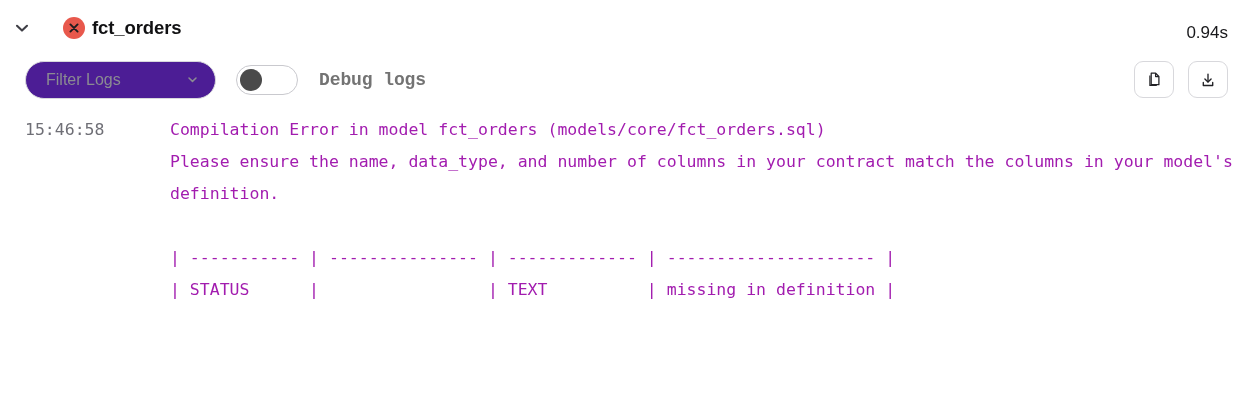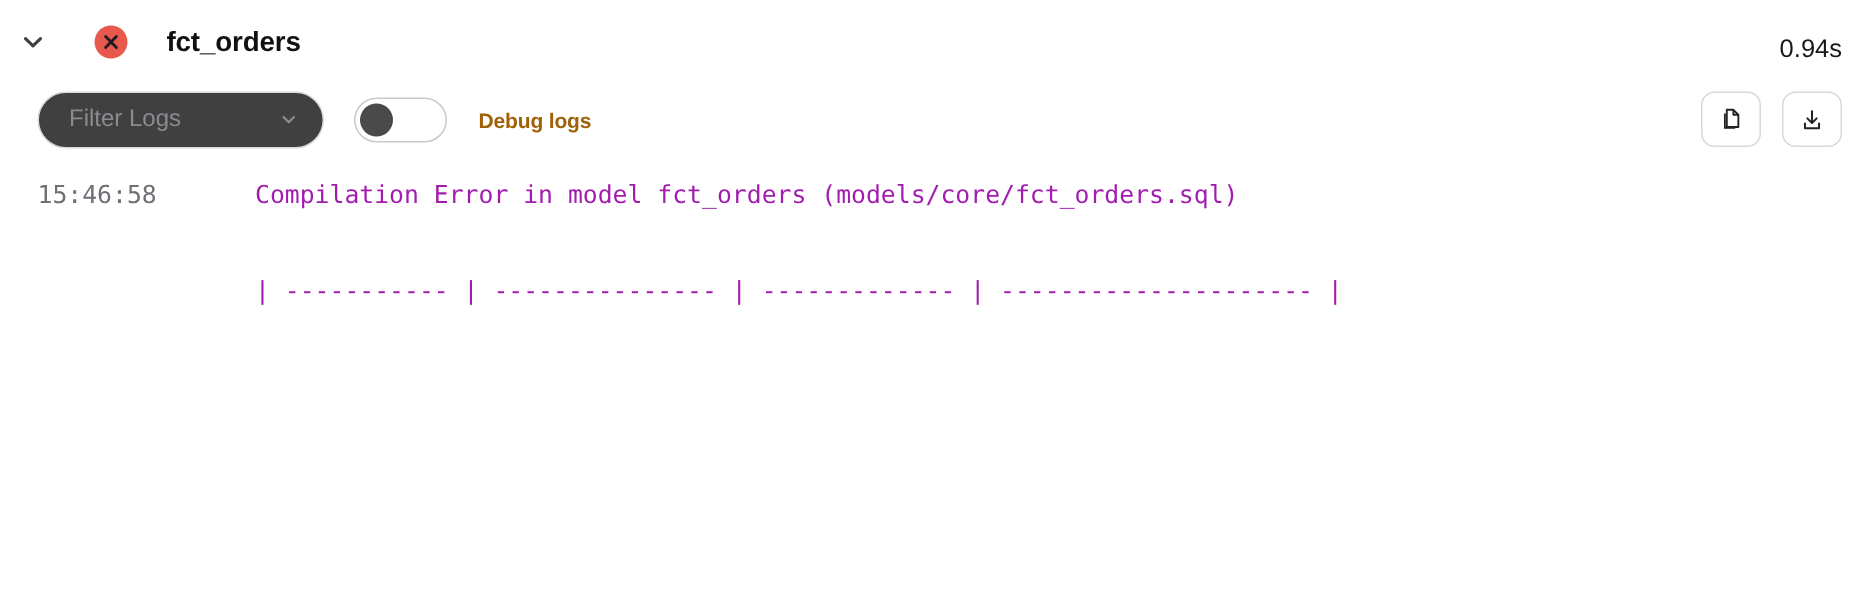--- a/index.html
+++ b/index.html
@@ -55,21 +55,21 @@
     background: #e8584c;
     display: flex;
     align-items: center;
     justify-content: center;
     margin-left: 27px;
     flex: 0 0 auto;
   }
   .status-icon svg { display: block; }
 
   .header-title {
-    margin-left: 26px;
+    margin-left: 7px;
     font-size: 18.5px;
     font-weight: 600;
     letter-spacing: -0.1px;
     color: #111113;
     white-space: nowrap;
   }
 
   .header-spacer { flex: 1 1 auto; }
 
   .duration {
@@ -87,21 +87,21 @@
     display: flex;
     align-items: center;
     padding: 0 22px 0 25px;
   }
 
   .filter-select {
     height: 38px;
     min-width: 191px;
     border: 1px solid #d8d8dc;
     border-radius: 19px;
-    background: #404040;
+    background: #4c1d95;
     display: flex;
     align-items: center;
     padding: 0 16px 0 20px;
     cursor: pointer;
     flex: 0 0 auto;
   }
   .filter-select-label {
     font-size: 16px;
     color: #8b8b92;
     white-space: nowrap;
@@ -129,25 +129,26 @@
     top: 3px;
     left: 3px;
     width: 22px;
     height: 22px;
     border-radius: 50%;
     background: #4a4a4a;
   }
 
   .toggle-label {
     margin-left: 21px;
-    font-size: 14px;
+    font-size: 18px;
     font-weight: 600;
     letter-spacing: -0.1px;
-    color: #a16207;
+    color: #737373;
     white-space: nowrap;
+    font-family: Liberation Mono, monospace;
   }
 
   .toolbar-spacer { flex: 1 1 auto; }
 
   .icon-btn {
     width: 40px;
     height: 37px;
     border: 1px solid #d8d8dc;
     border-radius: 9px;
     background: #ffffff;
@@ -276,26 +277,34 @@
         <span class="log-time"></span>
         <span class="log-body red">      —                          —          .</span>
       </div>
 
       <div class="log-line">
         <span class="log-time">15:46:58</span>
         <span class="log-body">Compilation Error in model fct_orders (models/core/fct_orders.sql)</span>
       </div>
 
 
+      <div class="log-line">
+        <span class="log-time"></span>
+        <span class="log-body">Please ensure the name, data_type, and number of columns in your contract match the columns in your model's definition.</span>
+      </div>
 
       <div class="log-spacer"></div>
 
 
       <div class="log-line">
         <span class="log-time"></span>
         <span class="log-body">| ----------- | --------------- | ------------- | --------------------- |</span>
       </div>
 
+      <div class="log-line">
+        <span class="log-time"></span>
+        <span class="log-body">| STATUS      |                 | TEXT          | missing in definition |</span>
+      </div>
 
     </div>
   </div>
 
 </div>
 
 </body></html>

